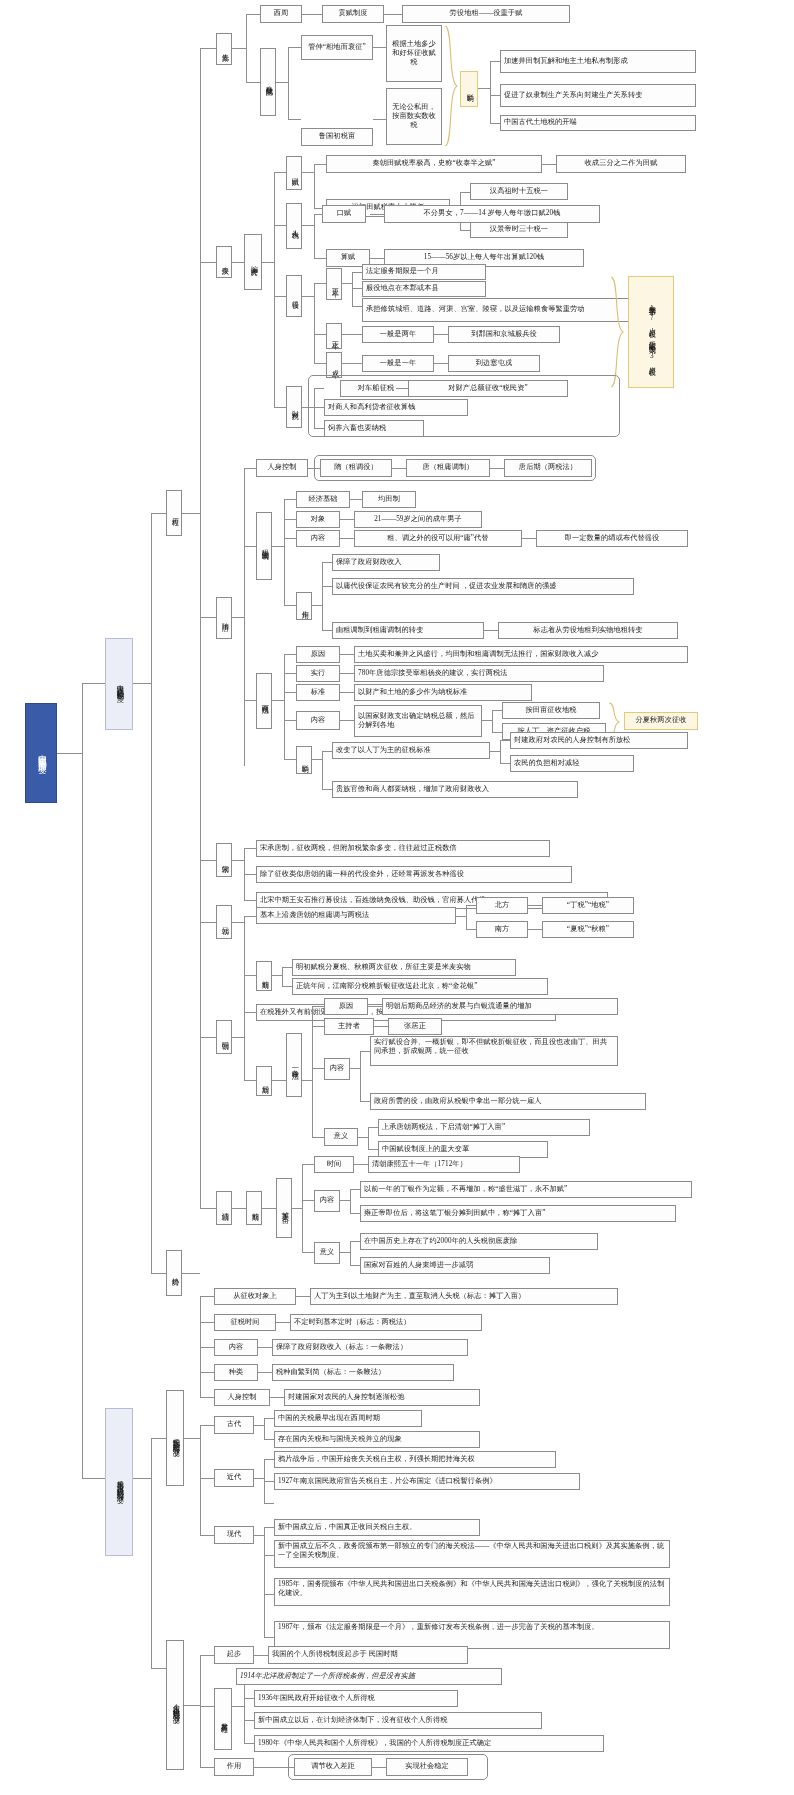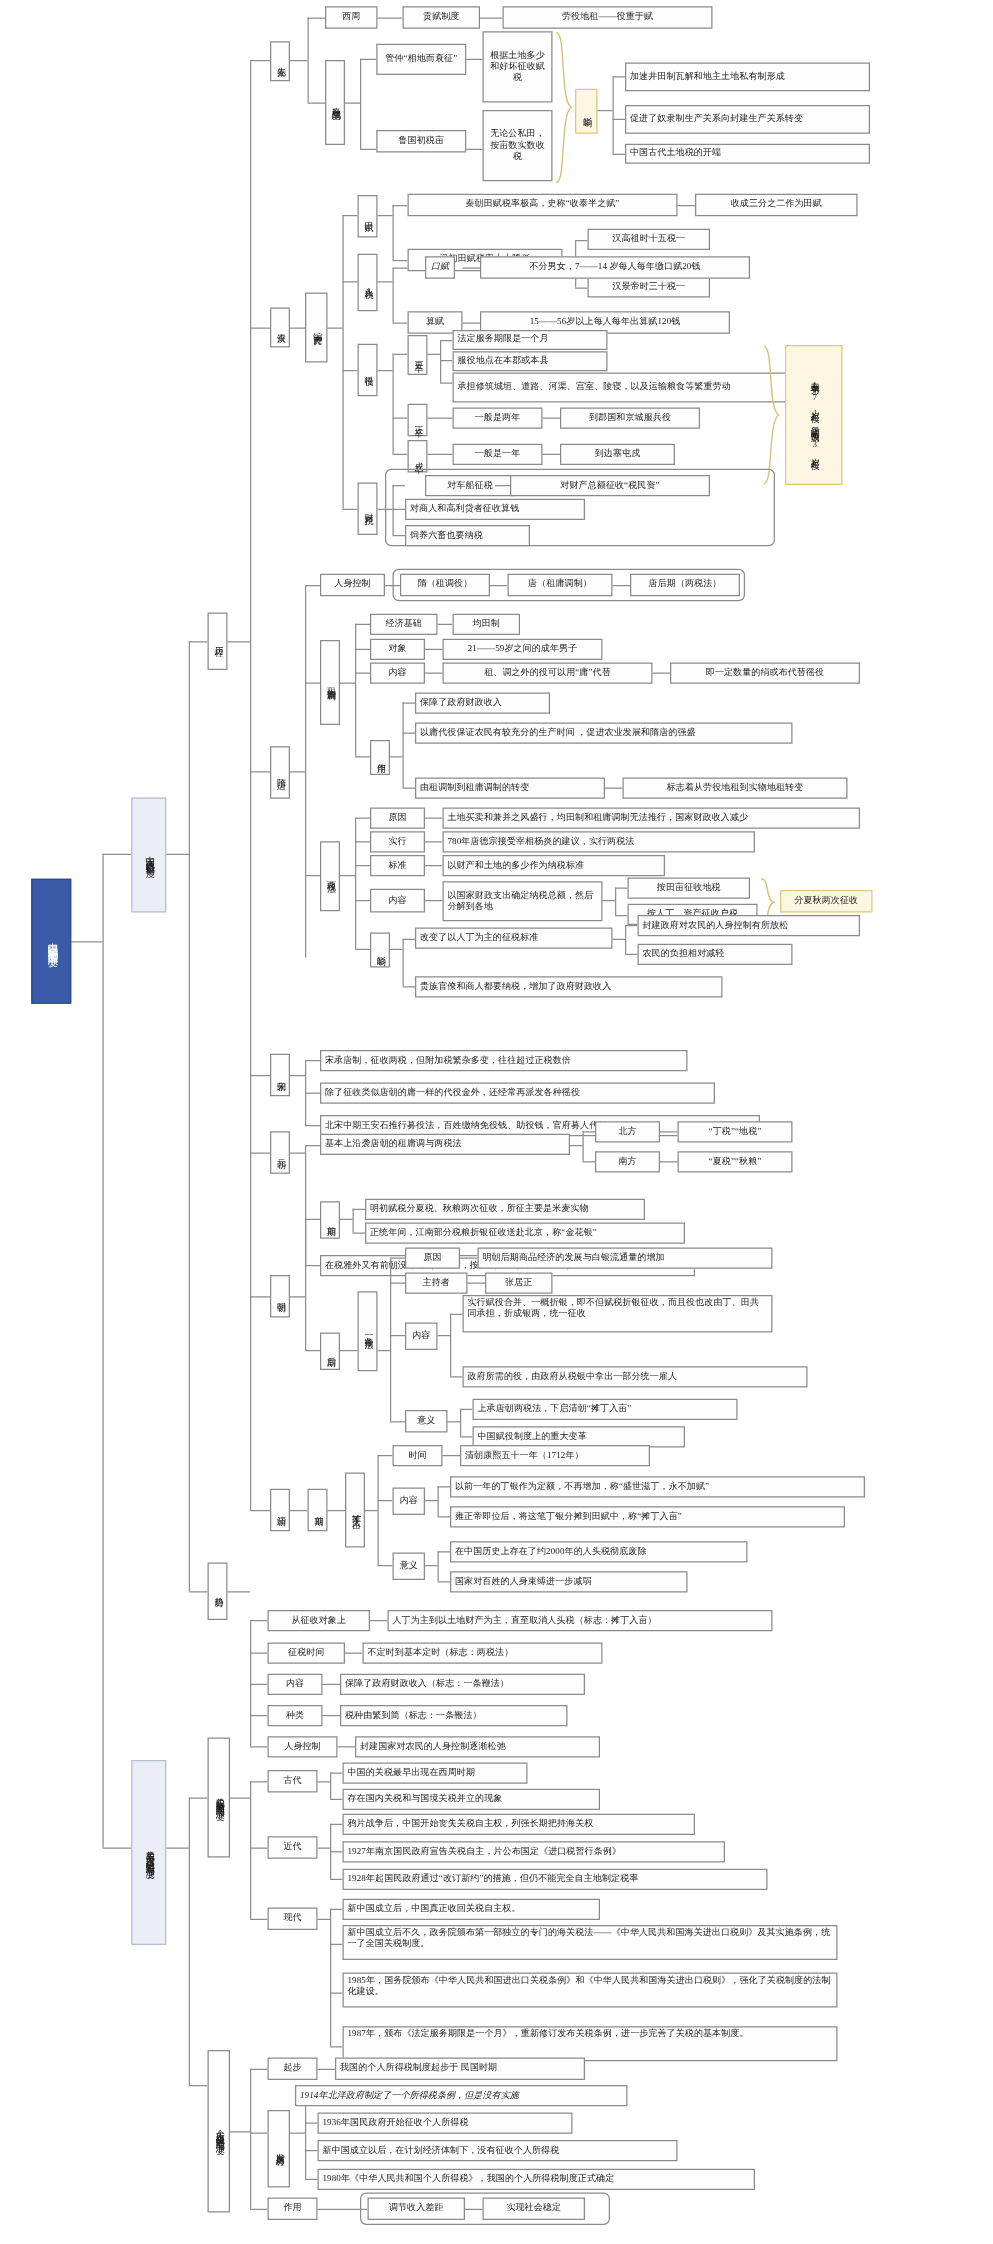--- a/index.html
+++ b/index.html
@@ -108,21 +108,21 @@
   <div class="node vert" style="left:260px; top:48px; width:16px; height:68px;">春秋战国</div>
   <div class="ln lh" style="left:276px; top:82px; width:12px; height:1px;"></div>
   <div class="ln lv" style="left:288px; top:47px; width:1px; height:72px;"></div>
   <div class="ln lh" style="left:288px; top:47px; width:13px; height:1px;"></div>
   <div class="ln lh" style="left:288px; top:119px; width:13px; height:1px;"></div>
 
   <div class="node" style="left:301px; top:35px; width:72px; height:25px;">管仲“相地而衰征”</div>
   <div class="ln lh" style="left:373px; top:47px; width:13px; height:1px;"></div>
   <div class="node" style="left:386px; top:25px; width:56px; height:57px;">根据土地多少和好坏征收赋税</div>
 
-  <div class="node" style="left:301px; top:104px; width:72px; height:18px;">鲁国初税亩</div>
+  <div class="node" style="left:301px; top:128px; width:72px; height:18px;">鲁国初税亩</div>
   <div class="ln lh" style="left:373px; top:119px; width:13px; height:1px;"></div>
   <div class="node" style="left:386px; top:88px; width:56px; height:57px;">无论公私田，按亩数实数收税</div>
 
   <svg class="brace" style="left:444px; top:25px;" width="14" height="122" viewBox="0 0 14 122">
     <path d="M1 1 C9 1 4 56 13 61 C4 66 9 121 1 121" fill="none" stroke="#d9bf72" stroke-width="1.1"></path>
   </svg>
   <div class="node accent vert" style="left:460px; top:71px; width:18px; height:36px;">影响</div>
   <div class="ln lh" style="left:478px; top:88px; width:12px; height:1px;"></div>
   <div class="ln lv" style="left:490px; top:61px; width:1px; height:62px;"></div>
   <div class="ln lh" style="left:490px; top:61px; width:10px; height:1px;"></div>
@@ -156,21 +156,21 @@
   <div class="ln lh" style="left:460px; top:192px; width:10px; height:1px;"></div>
   <div class="ln lh" style="left:460px; top:230px; width:10px; height:1px;"></div>
   <div class="node" style="left:470px; top:183px; width:98px; height:17px;">汉高祖时十五税一</div>
   <div class="node" style="left:470px; top:221px; width:98px; height:17px;">汉景帝时三十税一</div>
 
   <div class="node vert" style="left:286px; top:203px; width:16px; height:46px;">人头税</div>
   <div class="ln lh" style="left:302px; top:225px; width:12px; height:1px;"></div>
   <div class="ln lv" style="left:314px; top:214px; width:1px; height:44px;"></div>
   <div class="ln lh" style="left:314px; top:214px; width:12px; height:1px;"></div>
   <div class="ln lh" style="left:314px; top:258px; width:12px; height:1px;"></div>
-  <div class="node" style="left:340px; top:205px; width:24px; height:18px;font-style:italic;">口赋</div>
+  <div class="node" style="left:322px; top:205px; width:44px; height:18px;">口赋</div>
   <div class="ln lh" style="left:370px; top:214px; width:14px; height:1px;"></div>
   <div class="node" style="left:384px; top:205px; width:216px; height:18px;">不分男女，7——14 岁每人每年缴口赋20钱</div>
   <div class="node" style="left:326px; top:249px; width:44px; height:18px;">算赋</div>
   <div class="ln lh" style="left:370px; top:258px; width:14px; height:1px;"></div>
   <div class="node" style="left:384px; top:249px; width:200px; height:18px;">15——56岁以上每人每年出算赋120钱</div>
 
   <div class="node vert" style="left:286px; top:275px; width:16px; height:42px;">徭役</div>
   <div class="ln lh" style="left:302px; top:296px; width:12px; height:1px;"></div>
   <div class="ln lv" style="left:314px; top:283px; width:1px; height:80px;"></div>
   <div class="ln lh" style="left:314px; top:283px; width:12px; height:1px;"></div>
@@ -473,21 +473,20 @@
   <div class="node left" style="left:274px; top:1431px; width:206px; height:17px;">存在国内关税和与国境关税并立的现象</div>
 
   <div class="node" style="left:214px; top:1469px; width:40px; height:18px;">近代</div>
   <div class="ln lh" style="left:254px; top:1478px; width:10px; height:1px;"></div>
   <div class="ln lv" style="left:264px; top:1459px; width:1px; height:44px;"></div>
   <div class="ln lh" style="left:264px; top:1459px; width:10px; height:1px;"></div>
   <div class="ln lh" style="left:264px; top:1481px; width:10px; height:1px;"></div>
   <div class="ln lh" style="left:264px; top:1503px; width:10px; height:1px;"></div>
   <div class="node left" style="left:274px; top:1451px; width:282px; height:17px;">鸦片战争后，中国开始丧失关税自主权，列强长期把持海关权</div>
   <div class="node left" style="left:274px; top:1473px; width:306px; height:17px;">1927年南京国民政府宣告关税自主，片公布国定《进口税暂行条例》</div>
-  <div class="node left" style="left:274px; top:1495px; width:340px; height:17px;">1928年起国民政府通过“改订新约”的措施，但仍不能完全自主地制定税率</div>
 
   <div class="node" style="left:214px; top:1526px; width:40px; height:18px;">现代</div>
   <div class="ln lh" style="left:254px; top:1535px; width:10px; height:1px;"></div>
   <div class="ln lv" style="left:264px; top:1527px; width:1px; height:110px;"></div>
   <div class="ln lh" style="left:264px; top:1527px; width:10px; height:1px;"></div>
   <div class="ln lh" style="left:264px; top:1555px; width:10px; height:1px;"></div>
   <div class="ln lh" style="left:264px; top:1594px; width:10px; height:1px;"></div>
   <div class="ln lh" style="left:264px; top:1637px; width:10px; height:1px;"></div>
   <div class="node left" style="left:274px; top:1519px; width:206px; height:17px;">新中国成立后，中国真正收回关税自主权。</div>
   <div class="node left" style="left:274px; top:1540px; width:396px; height:28px; align-items:flex-start;">新中国成立后不久，政务院颁布第一部独立的专门的海关税法——《中华人民共和国海关进出口税则》及其实施条例，统一了全国关税制度。</div>

